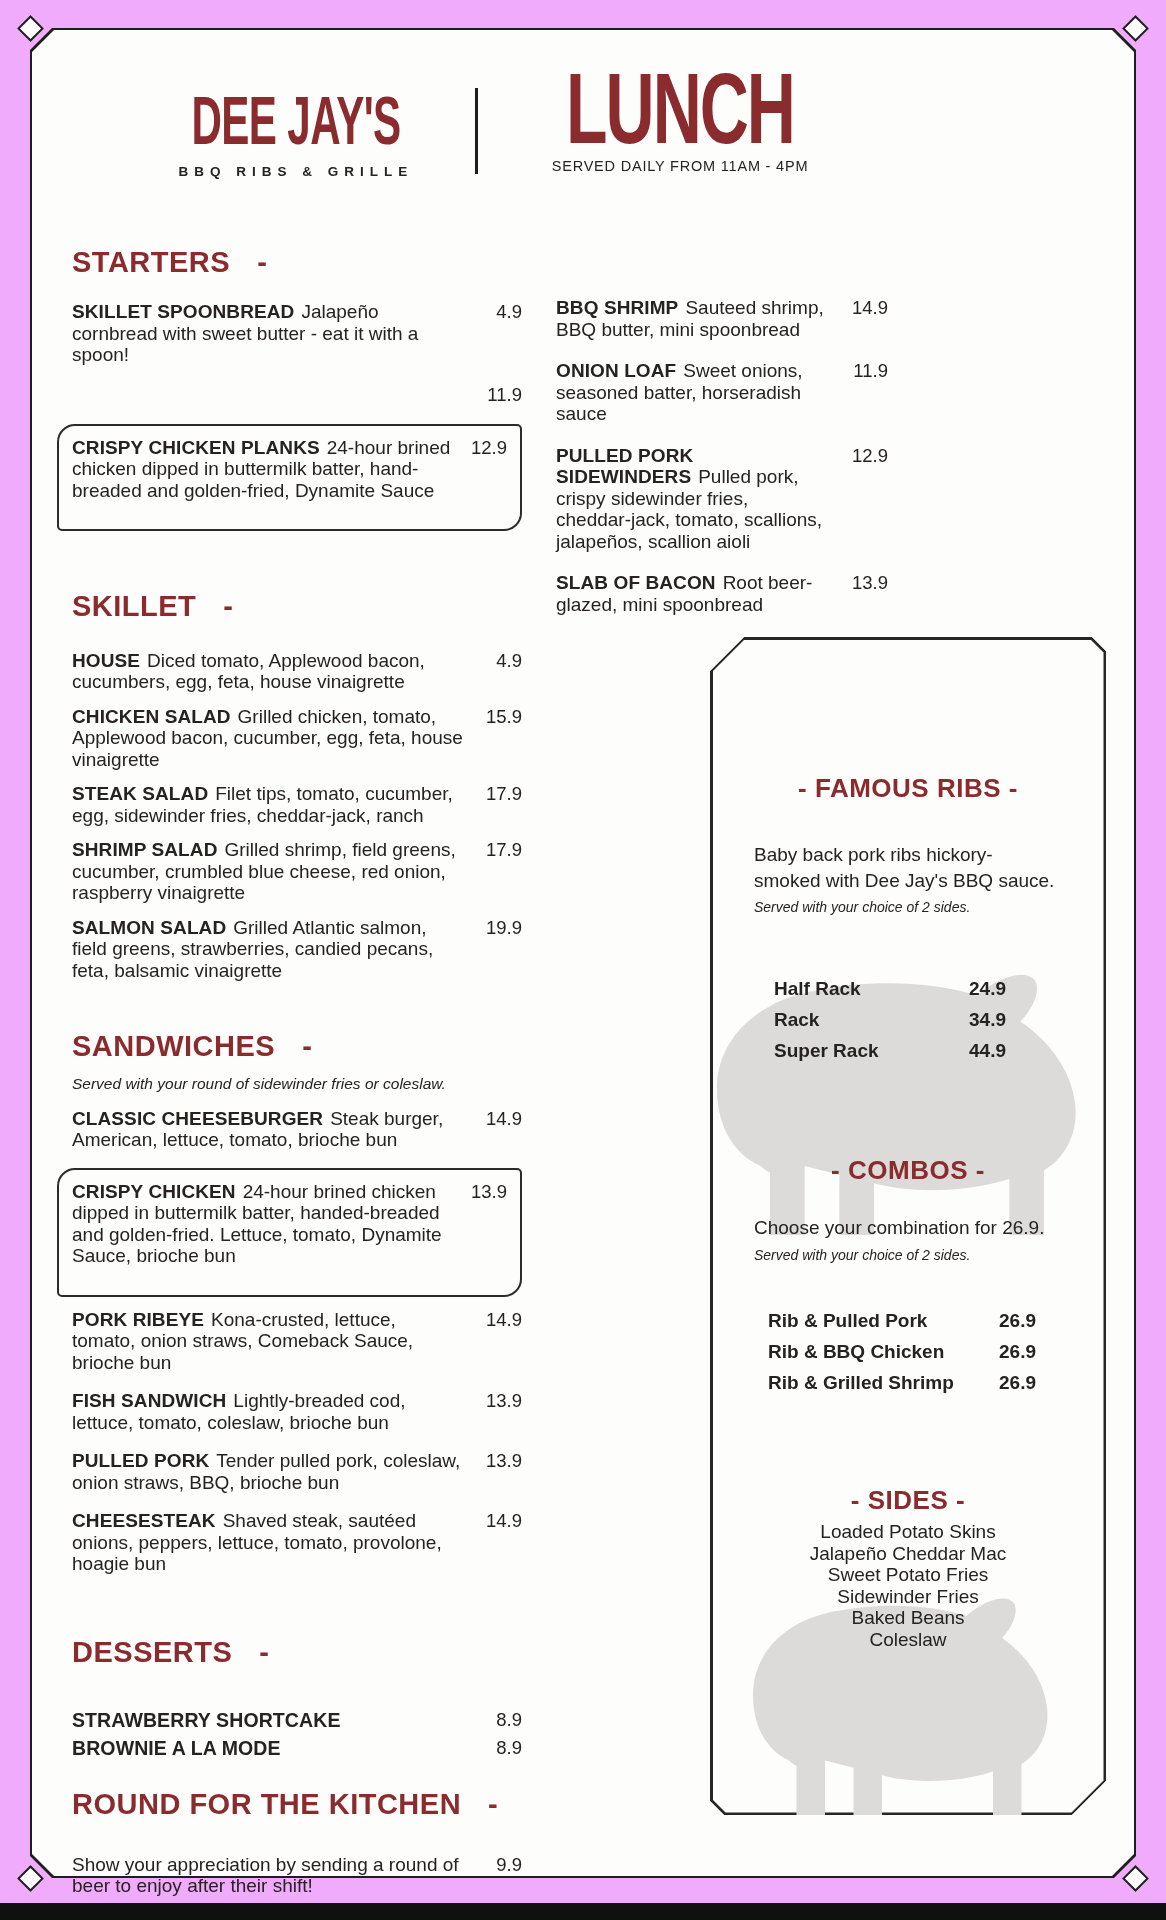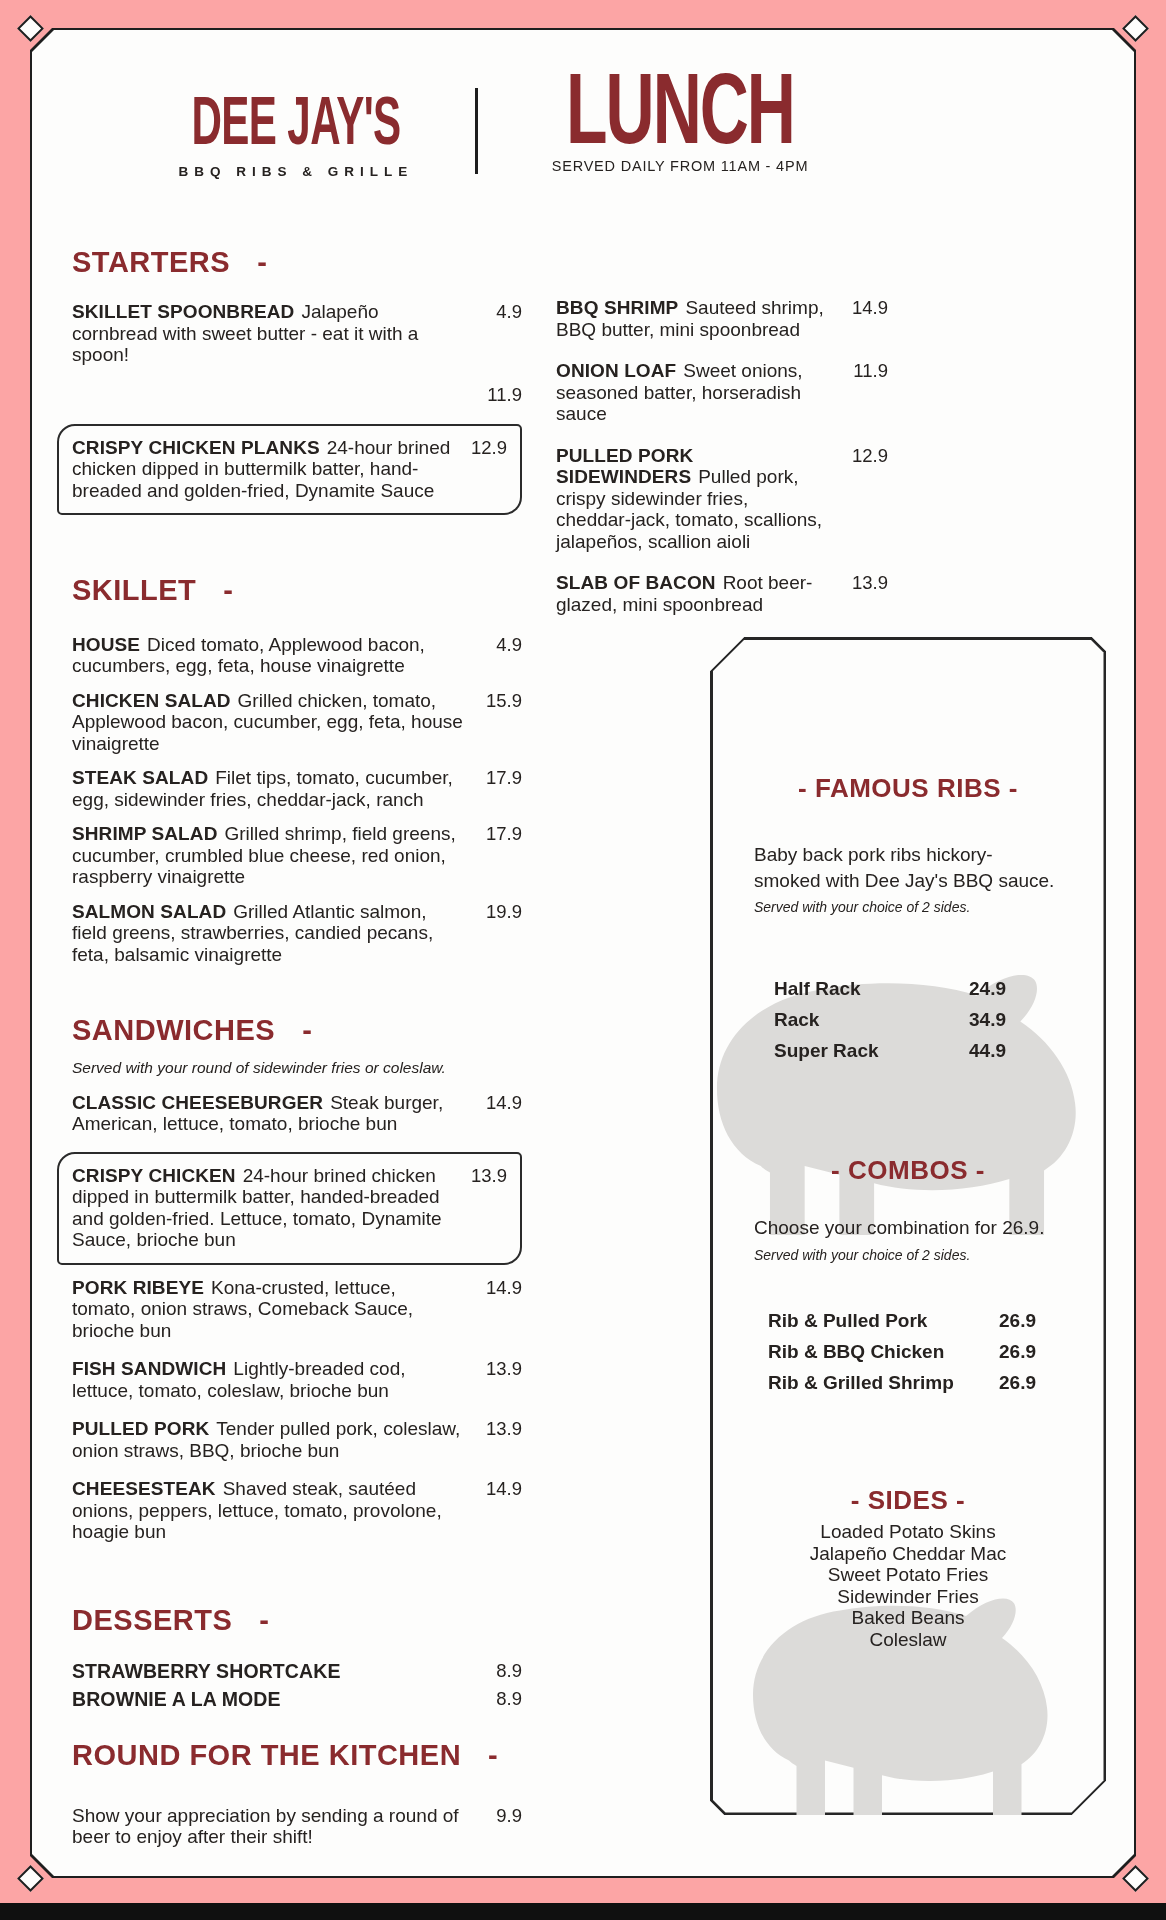--- a/index.html
+++ b/index.html
@@ -4,21 +4,21 @@
 <style>
   :root{
     --accent:#8a2b2e;
     --ink:#262220;
     --sil:#dcdbd9;
     --line:#1e1e1e;
   }
   html,body{margin:0;padding:0;background:#e8e8e8;}
   .page{
     position:relative; width:1166px; height:1920px; margin:0 auto;
-    background:#fca5a5; overflow:hidden;
+    background:#f0abfc; overflow:hidden;
     font-family:"Liberation Sans","DejaVu Sans",sans-serif; color:var(--ink);
   }
   
   .frame{position:absolute; left:30px; top:28px; right:30px; bottom:42px; z-index:0; pointer-events:none;}
   .frame::before,.frame::after{content:""; position:absolute; 
     clip-path:polygon(22px 0,calc(100% - 22px) 0,100% 22px,100% calc(100% - 22px),calc(100% - 22px) 100%,22px 100%,0 calc(100% - 22px),0 22px);}
   .frame::before{inset:0; background:var(--line);}
   .frame::after{inset:2px; background:#fdfdfc;}
   .corner{position:absolute; width:15px; height:15px; background:#fdfdfc; border:2px solid var(--line); transform:rotate(45deg); z-index:1;}
   .corner.tl{left:21px; top:19px;} .corner.tr{left:1126px; top:19px;}
@@ -35,33 +35,33 @@
   .lunch-sub{margin-top:4px; font-size:14.5px; letter-spacing:.8px; color:var(--ink);}
 
   
   .sec-heading{margin:0; font-size:29px; font-weight:700; line-height:1.05; color:var(--accent); letter-spacing:.5px;}
   .sec-heading .dash{margin-left:27px; font-weight:700;}
   .menu-item{display:flex; align-items:flex-start;}
   .item-text{margin:0; width:392px; font-size:19px; line-height:21.5px; color:var(--ink);}
   .item-name{font-weight:700; letter-spacing:.1px;}
   .item-desc{margin-left:7px;}
   .item-price{margin-left:auto; font-size:18.5px; line-height:22px; text-align:right; min-width:46px;}
-  .boxed{border:2px solid #2b2b2b; border-radius:18px 5px 18px 5px; padding:11px 13px 12px; margin-left:-15px;}
+  .boxed{border:2px solid #2b2b2b; border-radius:18px 5px 18px 5px; padding:11px 13px 28px; margin-left:-15px;}
 
   
   .col-left{position:absolute; left:72px; top:247px; width:450px; z-index:2;}
   #starters-items .menu-item{margin-bottom:18px;}
   #starters-items .boxed{margin-top:8px; margin-bottom:0;}
   #salads-items .menu-item{margin-bottom:13px;}
   #sandwich-items .menu-item{margin-bottom:17px;}
   #sandwich-items .boxed{margin-top:4px; margin-bottom:12px;}
   .h-salads{margin-top:60px; margin-bottom:28px;}
   .h-starters{margin-bottom:24px;}
   .h-sandwiches{margin-top:50px; margin-bottom:13px;}
-  .h-desserts{margin-top:62px; margin-bottom:25px;}
+  .h-desserts{margin-top:62px; margin-bottom:42px;}
   .h-kitchen{margin-top:30px; margin-bottom:34px;}
   .section-note{margin:0 0 15px; font-size:15.5px; font-style:italic; color:var(--ink);}
   #dessert-items .menu-item{margin-bottom:6px;}
   #dessert-items .item-text{font-size:19.5px; line-height:22px;}
   .kitchen-row .item-text{width:392px;}
 
   .col-right{position:absolute; left:556px; top:297px; width:332px; z-index:2;}
   .col-right .menu-item{margin-bottom:20px;}
   .col-right .item-text{width:272px;}
 

